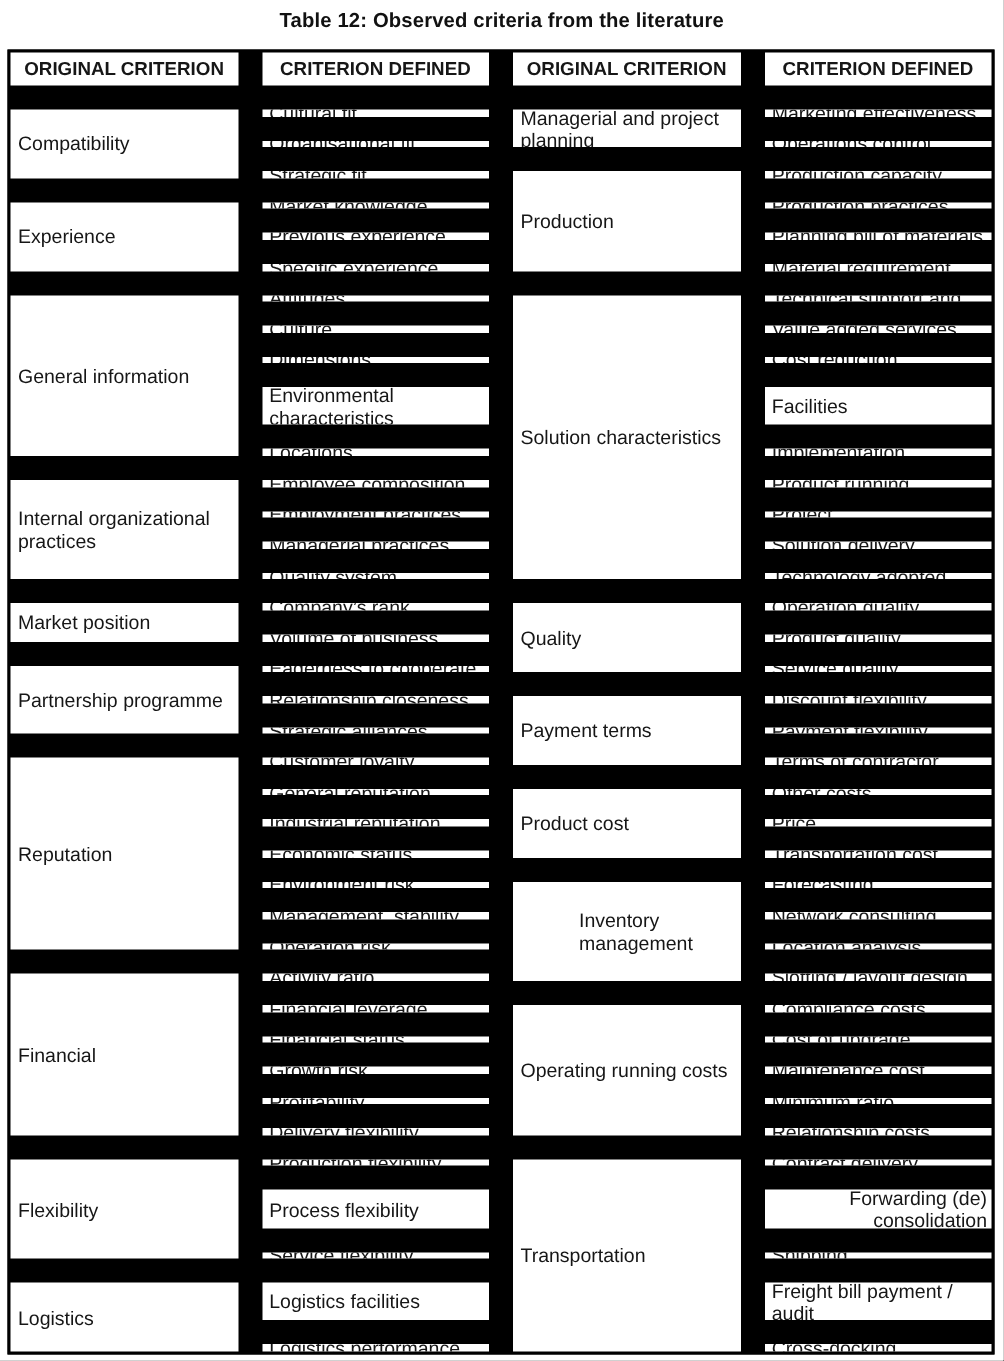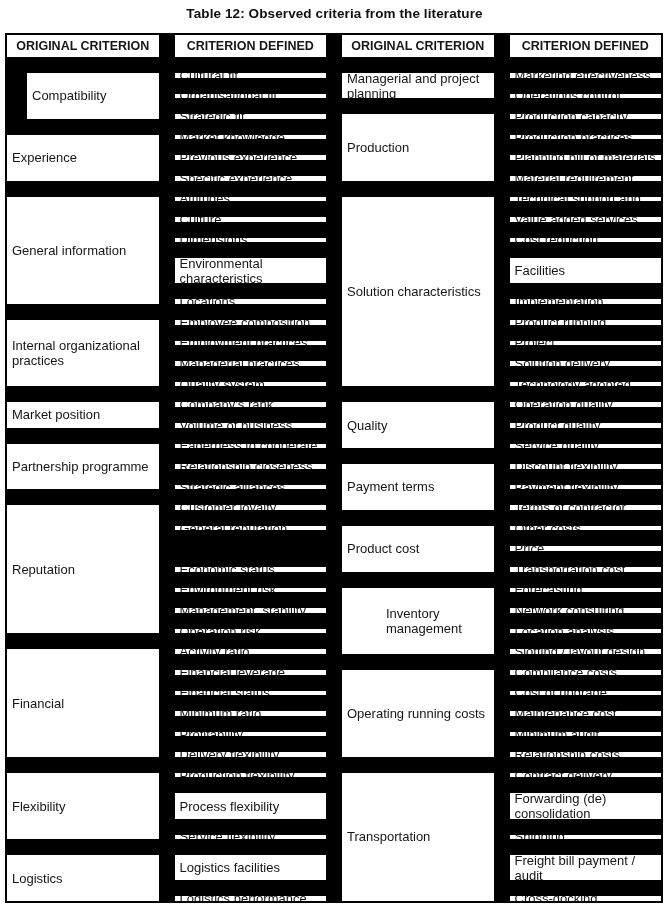--- a/index.html
+++ b/index.html
@@ -67,21 +67,21 @@
 </head>
 <body>
 
 <div class="page">
   <div class="caption">Table 12: Observed criteria from the literature</div>
   <div class="criteria-table" id="grid">
       <div class="cell header-cell" style="grid-area: 1 / 1 / 2;">ORIGINAL CRITERION</div>
       <div class="cell header-cell" style="grid-area: 1 / 2 / 2;">CRITERION DEFINED</div>
       <div class="cell header-cell" style="grid-area: 1 / 3 / 2;">ORIGINAL CRITERION</div>
       <div class="cell header-cell" style="grid-area: 1 / 4 / 2;">CRITERION DEFINED</div>
-      <div class="cell group-cell" style="grid-area: 2 / 1 / 5; margin-left: 20px;">Compatibility</div>
+      <div class="cell group-cell" style="grid-area: 2 / 1 / 5;">Compatibility</div>
       <div class="cell item-cell" style="grid-area: 2 / 2 / 3;">Cultural fit</div>
       <div class="cell item-cell" style="grid-area: 3 / 2 / 4;">Organisational fit</div>
       <div class="cell item-cell" style="grid-area: 4 / 2 / 5;">Strategic fit</div>
       <div class="cell group-cell" style="grid-area: 5 / 1 / 8;">Experience</div>
       <div class="cell item-cell" style="grid-area: 5 / 2 / 6;">Market knowledge</div>
       <div class="cell item-cell" style="grid-area: 6 / 2 / 7;">Previous experience</div>
       <div class="cell item-cell" style="grid-area: 7 / 2 / 8;">Specific experience</div>
       <div class="cell group-cell" style="grid-area: 8 / 1 / 14;">General information</div>
       <div class="cell item-cell" style="grid-area: 8 / 2 / 9;">Attitudes</div>
       <div class="cell item-cell" style="grid-area: 9 / 2 / 10;">Culture</div>
@@ -96,29 +96,30 @@
       <div class="cell group-cell" style="grid-area: 18 / 1 / 20; text-align: center;">Market position</div>
       <div class="cell item-cell" style="grid-area: 18 / 2 / 19;">Company’s rank</div>
       <div class="cell item-cell" style="grid-area: 19 / 2 / 20;">Volume of business</div>
       <div class="cell group-cell" style="grid-area: 20 / 1 / 23;">Partnership programme</div>
       <div class="cell item-cell" style="grid-area: 20 / 2 / 21;">Eagerness to cooperate</div>
       <div class="cell item-cell" style="grid-area: 21 / 2 / 22;">Relationship closeness</div>
       <div class="cell item-cell" style="grid-area: 22 / 2 / 23;">Strategic alliances</div>
       <div class="cell group-cell" style="grid-area: 23 / 1 / 30;">Reputation</div>
       <div class="cell item-cell" style="grid-area: 23 / 2 / 24;">Customer loyalty</div>
       <div class="cell item-cell" style="grid-area: 24 / 2 / 25;">General reputation</div>
+      <div class="cell item-cell" style="grid-area: 25 / 2 / 26;">Industrial reputation</div>
       <div class="cell item-cell" style="grid-area: 26 / 2 / 27;">Economic status</div>
       <div class="cell item-cell" style="grid-area: 27 / 2 / 28;">Environment risk</div>
       <div class="cell item-cell" style="grid-area: 28 / 2 / 29;">Management, stability</div>
       <div class="cell item-cell" style="grid-area: 29 / 2 / 30;">Operation risk</div>
       <div class="cell group-cell" style="grid-area: 30 / 1 / 36;">Financial</div>
       <div class="cell item-cell" style="grid-area: 30 / 2 / 31;">Activity ratio</div>
       <div class="cell item-cell" style="grid-area: 31 / 2 / 32;">Financial leverage</div>
       <div class="cell item-cell" style="grid-area: 32 / 2 / 33;">Financial status</div>
-      <div class="cell item-cell" style="grid-area: 33 / 2 / 34;">Minimum ratio</div>
+      <div class="cell item-cell" style="grid-area: 33 / 2 / 34;">Growth risk</div>
       <div class="cell item-cell" style="grid-area: 34 / 2 / 35;">Profitability</div>
       <div class="cell item-cell" style="grid-area: 35 / 2 / 36;">Delivery flexibility</div>
       <div class="cell group-cell" style="grid-area: 36 / 1 / 40;">Flexibility</div>
       <div class="cell item-cell" style="grid-area: 36 / 2 / 37;">Production flexibility</div>
       <div class="cell item-cell" style="grid-area: 37 / 2 / 39;">Process flexibility</div>
       <div class="cell item-cell" style="grid-area: 39 / 2 / 40;">Service flexibility</div>
       <div class="cell group-cell" style="grid-area: 40 / 1 / 43;">Logistics</div>
       <div class="cell item-cell" style="grid-area: 40 / 2 / 42;">Logistics facilities</div>
       <div class="cell item-cell" style="grid-area: 42 / 2 / 43;">Logistics performance</div>
       <div class="cell group-cell" style="grid-area: 2 / 3 / 4;">Managerial and project planning</div>
@@ -153,22 +154,22 @@
       <div class="cell item-cell" style="grid-area: 26 / 4 / 27;">Transportation cost</div>
       <div class="cell group-cell" style="grid-area: 27 / 3 / 31; padding-left: 44px;">Inventory management</div>
       <div class="cell item-cell" style="grid-area: 27 / 4 / 28;">Forecasting</div>
       <div class="cell item-cell" style="grid-area: 28 / 4 / 29;">Network consulting</div>
       <div class="cell item-cell" style="grid-area: 29 / 4 / 30;">Location analysis</div>
       <div class="cell item-cell" style="grid-area: 30 / 4 / 31;">Slotting / layout design</div>
       <div class="cell group-cell" style="grid-area: 31 / 3 / 36;">Operating running costs</div>
       <div class="cell item-cell" style="grid-area: 31 / 4 / 32;">Compliance costs</div>
       <div class="cell item-cell" style="grid-area: 32 / 4 / 33;">Cost of upgrade</div>
       <div class="cell item-cell" style="grid-area: 33 / 4 / 34;">Maintenance cost</div>
-      <div class="cell item-cell" style="grid-area: 34 / 4 / 35;">Minimum audit</div>
+      <div class="cell item-cell" style="grid-area: 34 / 4 / 35;">Minimum ratio</div>
       <div class="cell item-cell" style="grid-area: 35 / 4 / 36;">Relationship costs</div>
       <div class="cell group-cell" style="grid-area: 36 / 3 / 43;">Transportation</div>
       <div class="cell item-cell" style="grid-area: 36 / 4 / 37;">Contract delivery</div>
-      <div class="cell item-cell" style="grid-area: 37 / 4 / 39;">Forwarding (de) consolidation</div>
+      <div class="cell item-cell" style="grid-area: 37 / 4 / 39; text-align: right;">Forwarding (de) consolidation</div>
       <div class="cell item-cell" style="grid-area: 39 / 4 / 40;">Shipping</div>
       <div class="cell item-cell" style="grid-area: 40 / 4 / 42;">Freight bill payment / audit</div>
       <div class="cell item-cell" style="grid-area: 42 / 4 / 43;">Cross-docking</div>
     </div>
 </div>
 
 </body></html>

